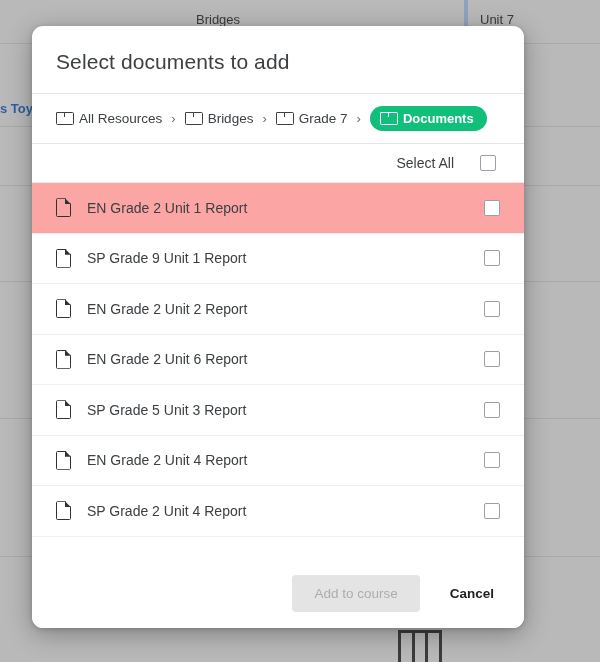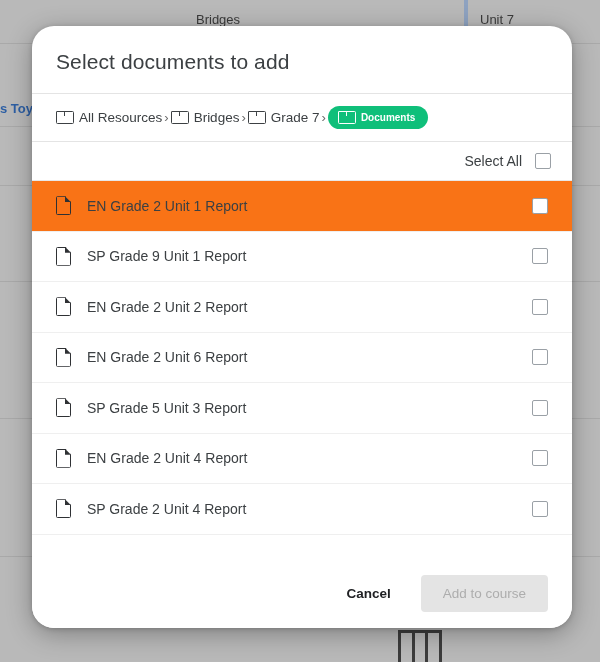--- a/index.html
+++ b/index.html
@@ -59,24 +59,24 @@
     flex: 1;
     border-right: 3px solid #3c3c3c;
   }
   #bg-columns-icon i:last-child { border-right: none; }
 
   
   #modal {
     position: absolute;
     left: 32px;
     top: 26px;
-    width: 540px;
+    width: 492px;
     height: 602px;
     background: #ffffff;
-    border-radius: 22px;
+    border-radius: 11px;
     box-shadow: 0 6px 26px rgba(0,0,0,.30), 0 1px 5px rgba(0,0,0,.18);
     display: flex;
     flex-direction: column;
     overflow: hidden;
   }
 
   
   #modal-title {
     padding: 24px 24px 19px 24px;
     font-size: 21px;
@@ -88,42 +88,42 @@
     height: 1px;
     background: #e4e4e4;
     flex: none;
   }
 
   
   #breadcrumb {
     display: flex;
     align-items: center;
     padding: 12px 24px;
-    gap: 2px;
+    gap: 9px;
     flex-wrap: nowrap;
     overflow: hidden;
   }
 
   .crumb {
     display: flex;
     align-items: center;
     gap: 7px;
     font-size: 13.5px;
     color: #3c4043;
     white-space: nowrap;
     cursor: pointer;
   }
 
   .crumb.current {
     background: #0fbf7a;
     color: #ffffff;
     border-radius: 14px;
     padding: 5px 13px 5px 10px;
     font-weight: bold;
-    font-size: 10px;
+    font-size: 13px;
   }
 
   .crumb-sep {
     font-size: 13px;
     color: #6b6b6b;
     user-select: none;
   }
 
   
   .folder-ico {
@@ -150,22 +150,22 @@
     border-radius: 1.5px 1.5px 0 0;
   }
   .crumb.current .folder-ico::before { border-color: #ffffff; }
   .crumb.current .folder-ico::after  { border-color: #ffffff; }
 
   
   #select-all-row {
     display: flex;
     align-items: center;
     justify-content: flex-end;
-    gap: 13px;
-    padding: 11px 21px;
+    gap: 26px;
+    padding: 11px 28px;
   }
 
   #select-all-label {
     font-size: 14px;
     color: #3c4043;
   }
 
   .cbox {
     width: 16px;
     height: 16px;
@@ -185,21 +185,21 @@
 
   .doc-row {
     display: flex;
     align-items: center;
     height: 50.5px;
     padding: 0 24px;
     border-bottom: 1px solid #efefef;
     cursor: pointer;
   }
 
-  .doc-row.hovered { background: #f97316; }
+  .doc-row.hovered { background: #fca5a5; }
 
   .doc-ico {
     width: 15px;
     height: 19px;
     position: relative;
     flex: none;
     margin-right: 16px;
   }
   .doc-ico::before {
     content: "";
@@ -351,16 +351,16 @@
         <span class="cbox"></span>
       </div>
       <div class="doc-row">
         <span class="doc-ico"></span>
         <span class="doc-name">SP Grade 2 Unit 4 Report</span>
         <span class="cbox"></span>
       </div>
     </div>
 
   <div id="modal-footer">
+    <button id="add-to-course-button" disabled="">Add to course</button>
     <button id="cancel-button">Cancel</button>
-    <button id="add-to-course-button" disabled="">Add to course</button>
   </div>
 </div>
 
 </body></html>

